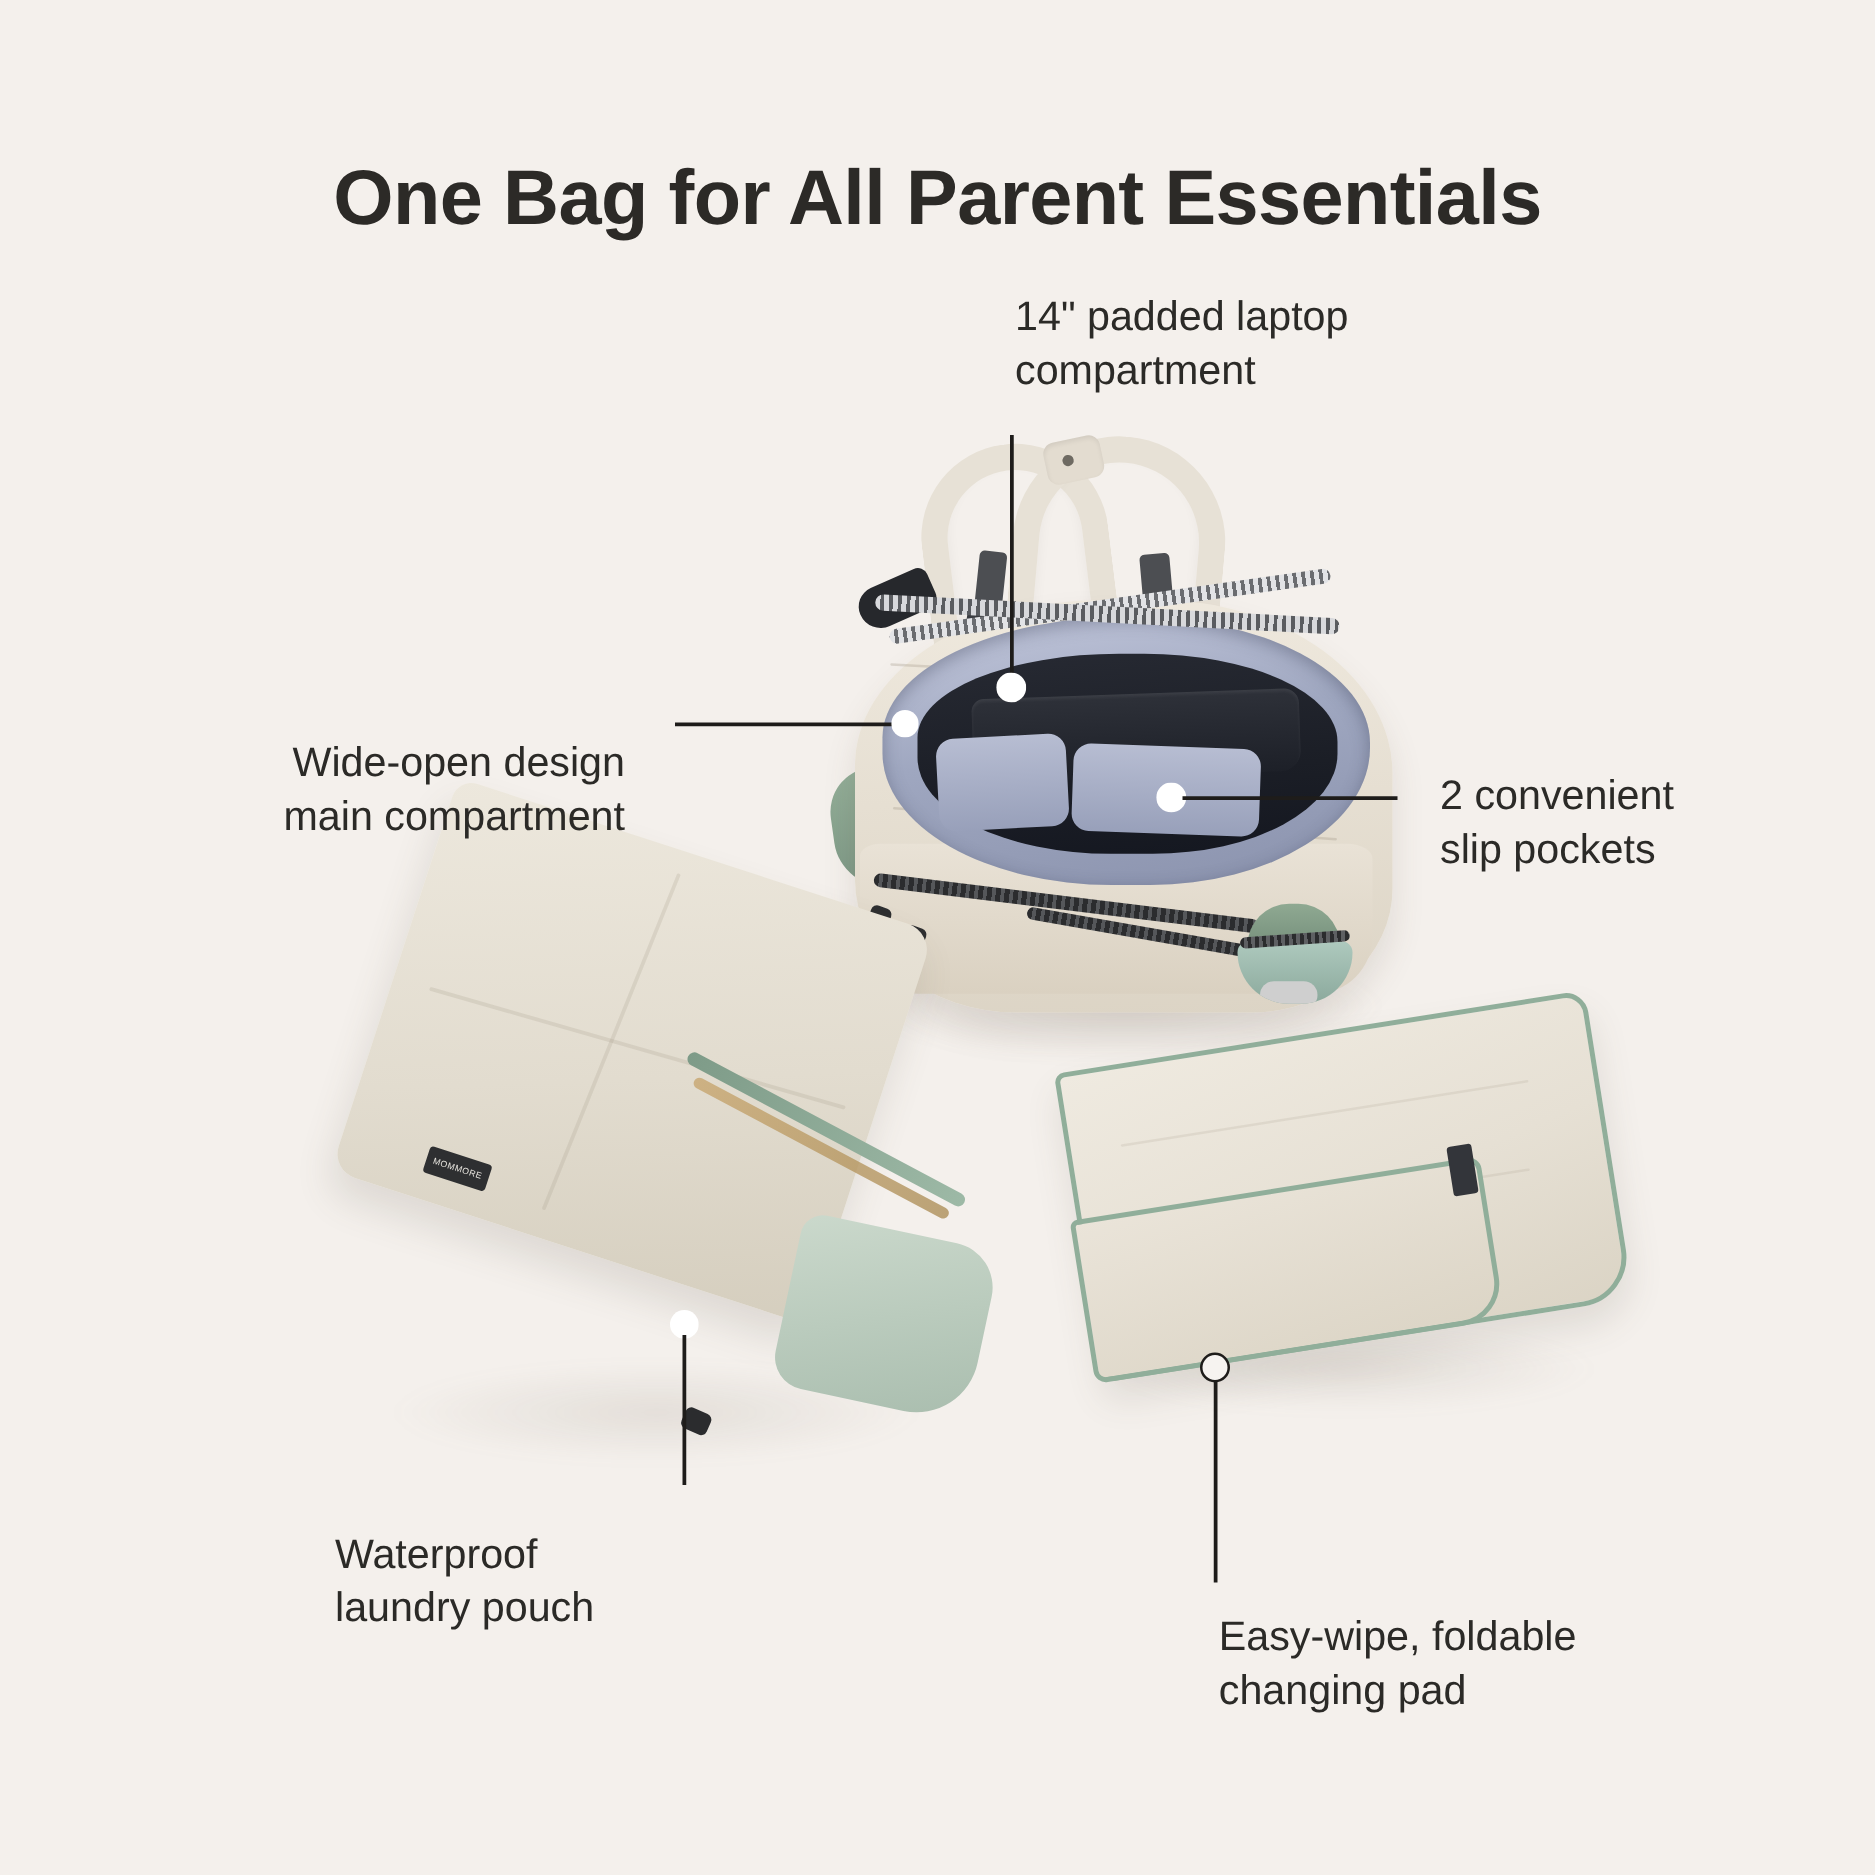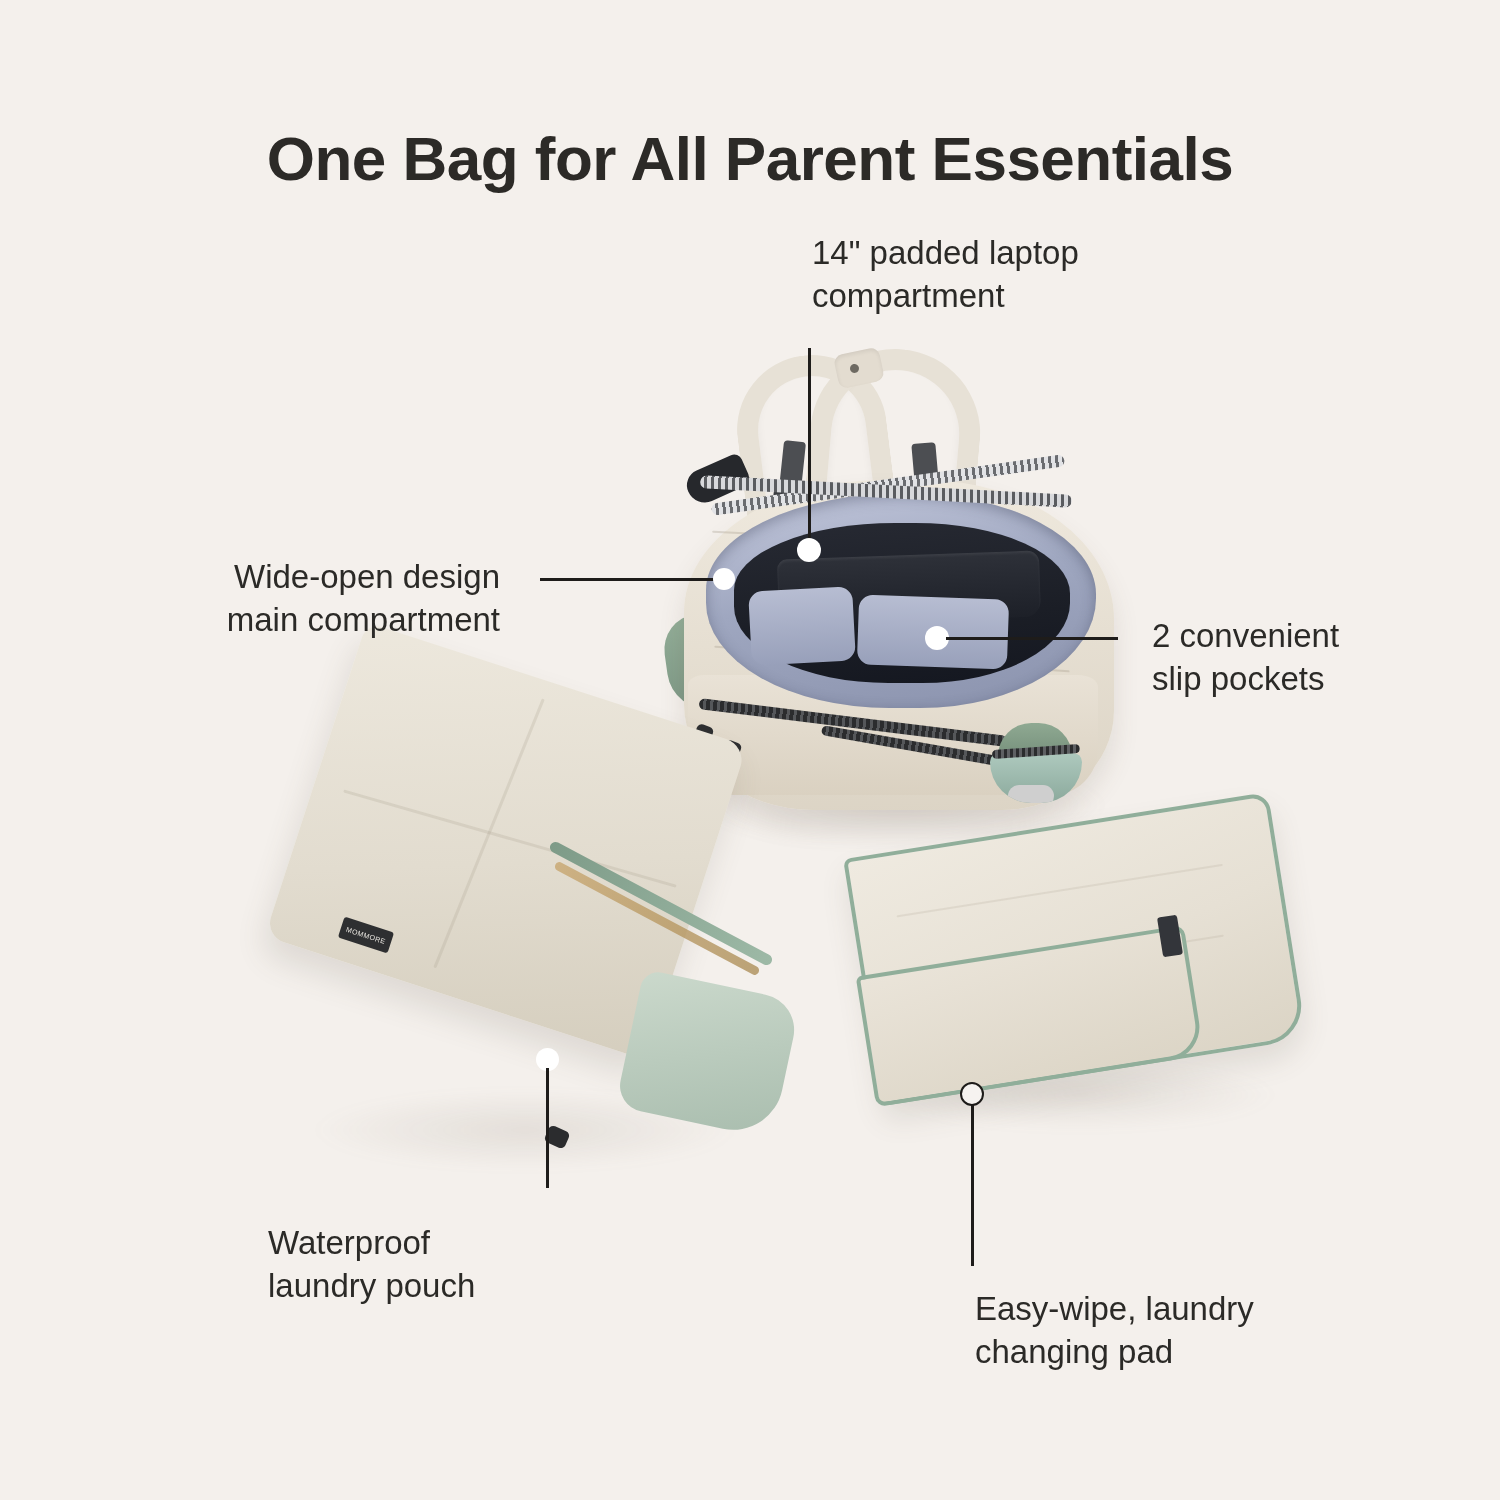--- a/index.html
+++ b/index.html
@@ -29,21 +29,21 @@
   
   .callout{
     position:absolute;
     font-size:33px;
     line-height:1.3;
     color:#2B2A27;
     white-space:pre-line;
     font-weight:400;
   }
   .cal-laptop{ left:812px; top:232px; text-align:left; }
-  .cal-wide  { right:1000px; top:556px; text-align:right; width:420px;}
+  .cal-wide  { right:1000px; top:589px; text-align:right; width:420px;}
   .cal-slip  { left:1152px; top:615px; text-align:left; }
   .cal-laundry{ left:268px; top:1222px; width:330px;}
   .cal-change{ left:975px; top:1288px; text-align:left; }
 
   
   .lead{position:absolute;background:#1E1C1A;}
   .lead-v{width:2.5px;}
   .lead-h{height:2.5px;}
   .dot{
     position:absolute;
@@ -364,16 +364,16 @@
   <div class="lead lead-v" style="left:971px;top:1104px;height:162px;"></div>
 
   <div class="callout cal-laptop">14" padded laptop
 compartment</div>
   <div class="callout cal-wide">Wide-open design
 main compartment</div>
   <div class="callout cal-slip">2 convenient
 slip pockets</div>
   <div class="callout cal-laundry">Waterproof
 laundry pouch</div>
-  <div class="callout cal-change">Easy-wipe, laundry
+  <div class="callout cal-change">Easy-wipe, foldable
 changing pad</div>
 
 </div>
 
 </body></html>

